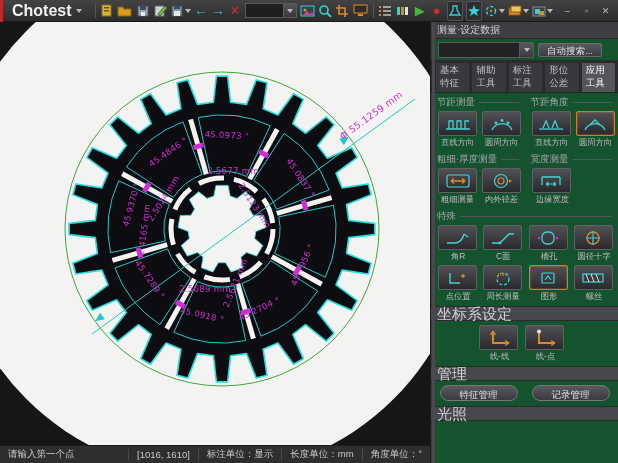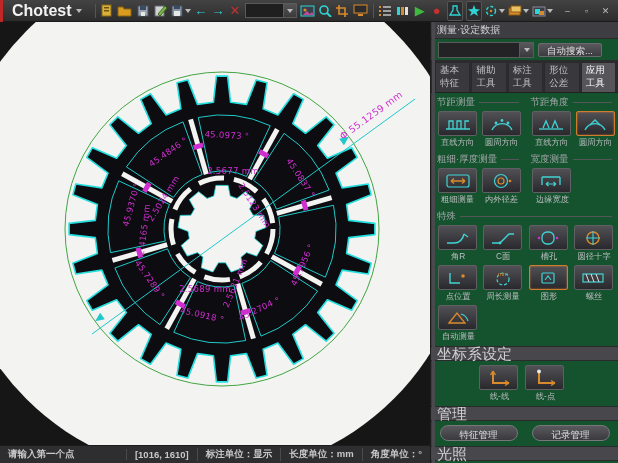--- a/index.html
+++ b/index.html
@@ -25,21 +25,21 @@
   .drop-pair{display:flex;align-items:center;gap:1px;}
   .spacer{flex:1;}
   .winctl{display:flex;gap:2px;}
   .winbtn{width:17px;height:15px;display:flex;align-items:center;justify-content:center;color:#bbb;font-size:9px;border-radius:2px;}
   
   .viewport{position:absolute;left:0;top:22px;width:430px;height:423px;background:#161616;}
   .viewport svg{display:block;}
   .viewport svg text{font-family:"DejaVu Sans",sans-serif;letter-spacing:.3px;}
   
   .statusbar{position:absolute;left:0;top:445px;width:430px;height:18px;background:#2e2e30;
-    border-top:1px solid #1c1c1c;display:flex;align-items:center;font-size:9.5px;color:#c8c8c8;box-sizing:border-box;font-weight:bold;}
+    border-top:1px solid #1c1c1c;display:flex;align-items:center;font-size:9.5px;color:#c8c8c8;box-sizing:border-box;}
   .statusbar .hint{padding:0 8px;flex:1;}
   .statusbar .seg{padding:0 8px;border-left:1px solid #4a4a4a;white-space:nowrap;}
   
   .rp{position:absolute;left:430px;top:22px;width:188px;height:441px;background:#14532d;
     border-left:1px solid #1e1e20;box-sizing:border-box;overflow:hidden;}
   .rp-scroll{position:absolute;left:1px;top:0;width:3px;height:441px;background:#4a4a4e;}
   .rp-title{height:14px;line-height:14px;padding:1px 6px;background:#3e3e42;color:#cfcfd4;font-size:10px;border-bottom:1px solid #2a2a2c;}
   .rp-row{display:flex;align-items:center;gap:4px;padding:3px 16px 2px 7px;}
   .rp-select{flex:1;height:14px;background:#232325;border:1px solid #5a5a5e;display:flex;align-items:center;}
   .rp-select .val{flex:1;padding:0 3px;}
@@ -469,31 +469,20 @@
     <div class="tool">
       <div class="ibox">
         <svg width="26" height="16">
             <rect x="3" y="4" width="20" height="8" fill="none" stroke="#3fd4d4" stroke-width="1.2"></rect>
             <path d="M6 4 l3 8 M11 4 l3 8 M16 4 l3 8" stroke="#e2e2e2" stroke-width="1"></path>
           </svg>
       </div>
       <div class="lbl">螺丝</div>
     </div>
   </div>
-  <div class="toolrow">
-    <div class="tool">
-      <div class="ibox">
-        <svg width="26" height="16">
-            <path d="M4 13 L12 3 L20 13 Z" fill="none" stroke="#d98a2b" stroke-width="1.3"></path>
-            <path d="M16 4 A10 10 0 0 1 23 11" fill="none" stroke="#3fd4d4" stroke-width="1.2"></path>
-          </svg>
-      </div>
-      <div class="lbl">自动测量</div>
-    </div>
-  </div>
 
   <div class="sec-bar">坐标系设定</div>
   <div class="toolrow" style="padding-top:4px;padding-left:48px;">
     <div class="tool">
       <div class="ibox">
         <svg width="26" height="18">
             <path d="M7 2 V14 H23" fill="none" stroke="#d98a2b" stroke-width="2"></path>
             <path d="M7 2 l-2.5 4 M7 2 l2.5 4 M23 14 l-4 -2.5 M23 14 l-4 2.5" stroke="#d98a2b" stroke-width="1.4" fill="none"></path>
           </svg>
       </div>

